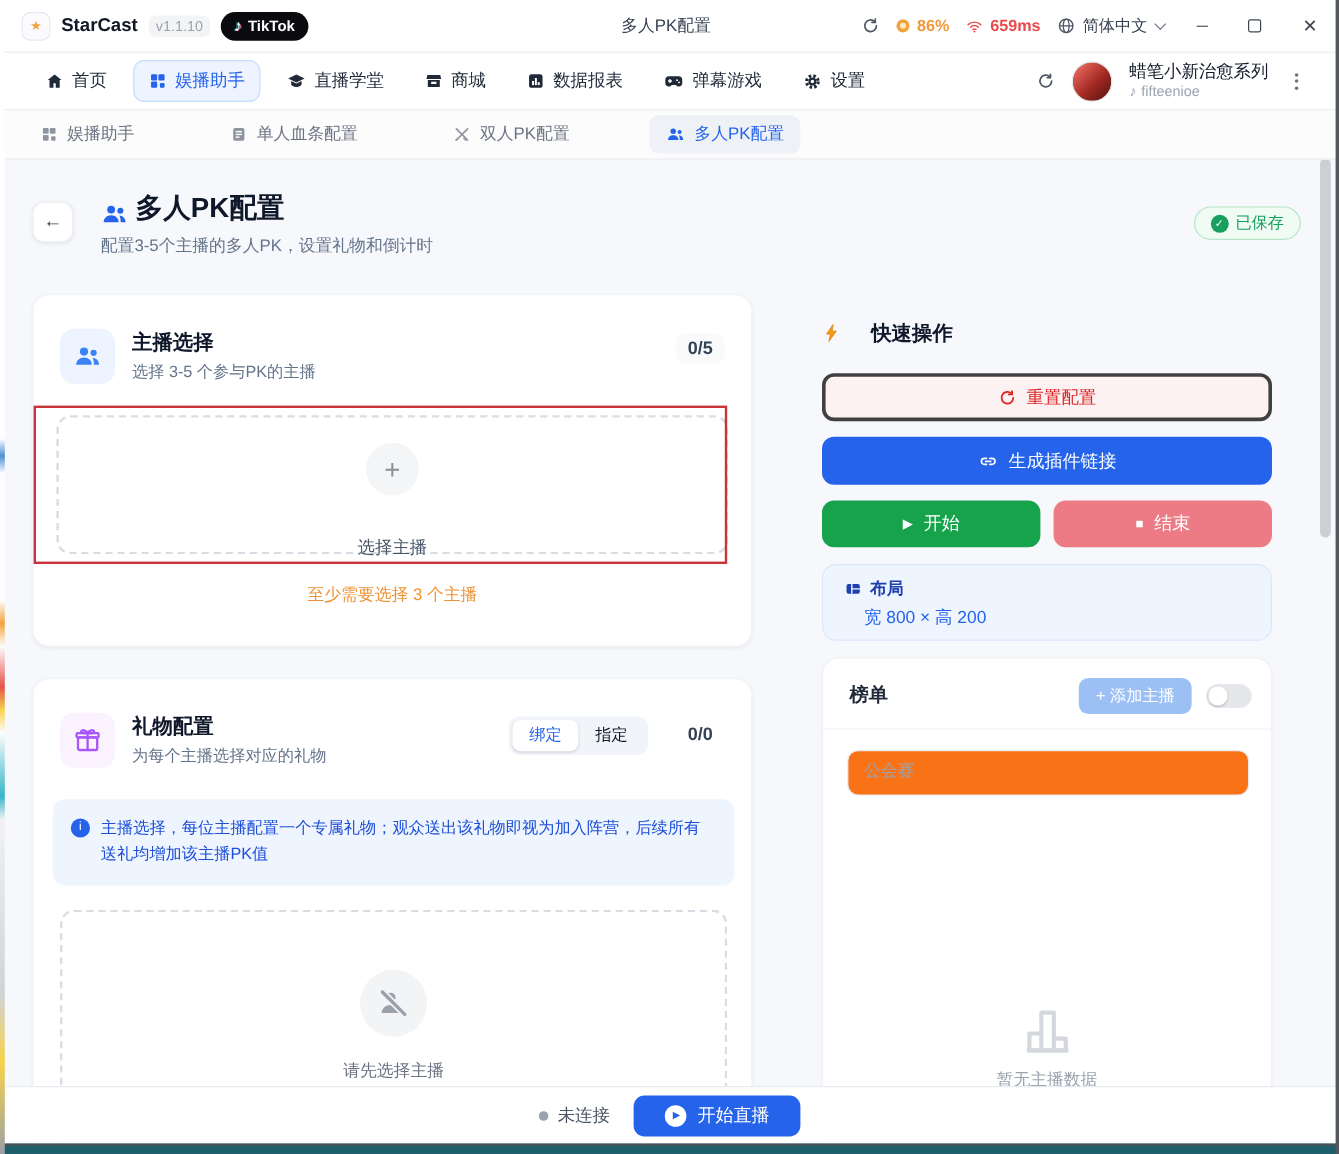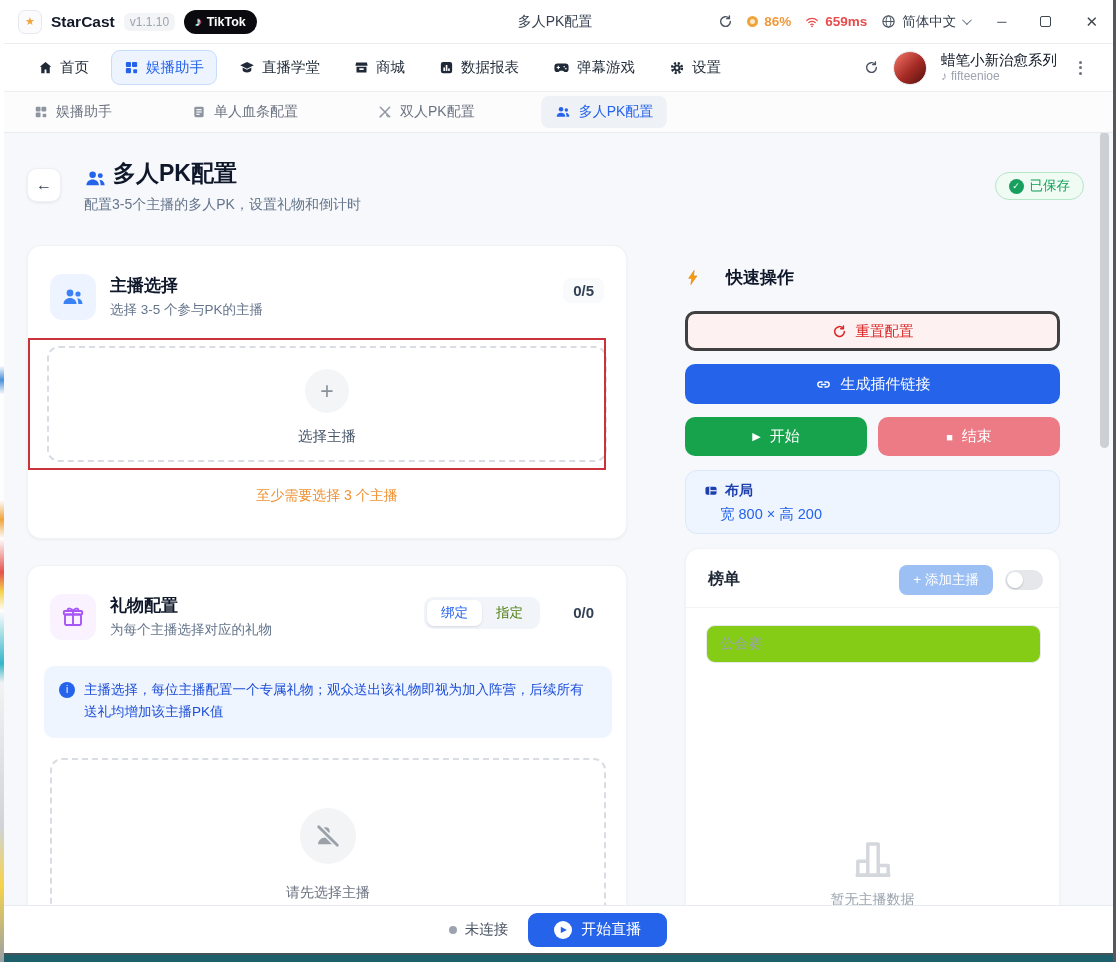--- a/index.html
+++ b/index.html
@@ -74,30 +74,30 @@
   .card-iconbox { position:absolute; left:22px; top:28px; width:46px; height:46px; border-radius:12px;
     display:flex; align-items:center; justify-content:center; }
   .card-h { position:absolute; left:82px; top:28px; font-size:17px; font-weight:bold; color:#0f172a; }
   .card-sub { position:absolute; left:82px; top:55px; font-size:13.5px; color:#64748b; }
   .count-pill { position:absolute; right:22px; top:32px; font-size:15px; font-weight:bold; color:#334155;
     background:#f8fafc; border-radius:8px; padding:4px 10px; }
   .dashed-box { position:absolute; border:2px dashed #d9dde3; border-radius:12px; background:#fff; }
   .plus-circle { position:absolute; left:50%; transform:translateX(-50%); width:44px; height:44px;
     border-radius:50%; background:#f4f5f7; color:#8a9099; font-size:23px; display:flex;
     align-items:center; justify-content:center; }
-  .select-label { position:absolute; left:0; width:100%; text-align:center; font-size:14.5px; color:#475569; }
+  .select-label { position:absolute; left:0; width:100%; text-align:center; font-size:14.5px; color:#475569;margin-top:20px; }
   .warn-text { position:absolute; left:27px; top:487px; width:600px; text-align:center;
     font-size:14px; color:#ef9234; }
   .highlight-box { position:absolute; left:28px; top:338px; width:578px; height:132px;
     border:2px solid #c9343a; z-index:15; pointer-events:none; }
 
   .seg { position:absolute; right:86px; top:31px; display:flex; background:#f1f5f9; border-radius:9px; padding:3px; }
   .seg-on { background:#fff; color:#2563eb; border-radius:7px; padding:4px 14px; font-size:13.5px;
     box-shadow:0 1px 2px rgba(15,23,42,.12); cursor:pointer; }
-  .seg-off { color:#4d7c0f; padding:4px 14px; font-size:13.5px; cursor:pointer; }
+  .seg-off { color:#0f172a; padding:4px 14px; font-size:13.5px; cursor:pointer; }
   .infobox { position:absolute; left:16px; top:100px; width:568px; background:#eef5ff; border-radius:10px;
     padding:13px 18px 14px 40px; font-size:13.5px; color:#1d4ed8; line-height:1.65; }
   .info-i { position:absolute; left:15px; top:16px; width:16px; height:16px; border-radius:50%;
     background:#2563eb; color:#fff; font-size:10px; font-style:normal; display:flex;
     align-items:center; justify-content:center; }
   .muted-circle { position:absolute; left:50%; transform:translateX(-50%); width:56px; height:56px;
     border-radius:50%; background:#f3f4f6; display:flex; align-items:center; justify-content:center; }
   .empty-label { position:absolute; left:0; width:100%; text-align:center; font-size:14px; color:#6b7280; }
 
   
@@ -120,21 +120,21 @@
   .board-card { left:685px; top:548px; width:375px; height:440px; }
   .board-title { position:absolute; left:22px; top:20px; font-size:16px; font-weight:bold; color:#1f2937; }
   .add-btn { position:absolute; right:66px; top:16px; height:30px; display:flex; align-items:center;
     padding:12px 14px; border-radius:8px; background:#9cc0f4; color:#fff; font-size:13.5px; cursor:pointer; }
   .toggle { position:absolute; right:16px; top:21px; width:38px; height:20px; border-radius:999px;
     background:#e5e7eb; cursor:pointer; }
   .toggle .knob { position:absolute; left:2px; top:2px; width:16px; height:16px; border-radius:50%;
     background:#fff; box-shadow:0 1px 2px rgba(0,0,0,.2); }
   .board-divider { position:absolute; left:0; top:58px; width:100%; height:1px; background:#f1f3f7; }
   .board-input { position:absolute; left:20px; top:76px; width:335px; height:38px; border-radius:9px;
-    border:1px solid #e8ebee; background:#84cc16; padding:0 13px; font-size:14px; color:#374151;
+    border:1px solid #e8ebee; background:#f97316; padding:0 13px; font-size:14px; color:#374151;
     font-family:Liberation Serif, serif; outline:none; }
   .board-input::placeholder { color:#9aa3af; }
   .board-empty-icon { position:absolute; left:50%; transform:translateX(-50%); top:283px; }
   .board-empty-label { position:absolute; left:0; top:342px; width:100%; text-align:center;
     font-size:14px; color:#9aa3af; }
 
   
   .footer { position:absolute; left:0; top:905px; width:1116px; height:48px; background:#fff;
     border-top:1px solid #e7eaee; display:flex; align-items:center; justify-content:center; gap:20px; z-index:20; }
   .status { display:flex; align-items:center; gap:8px; font-size:14.5px; color:#4b5563; }

